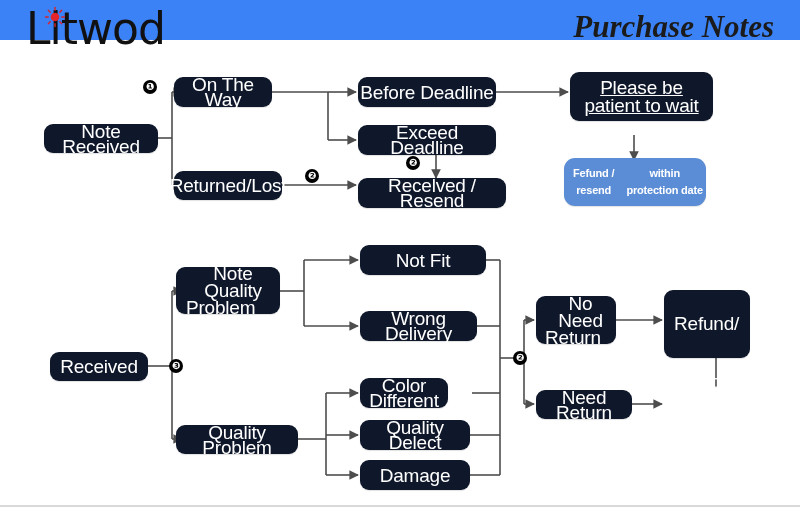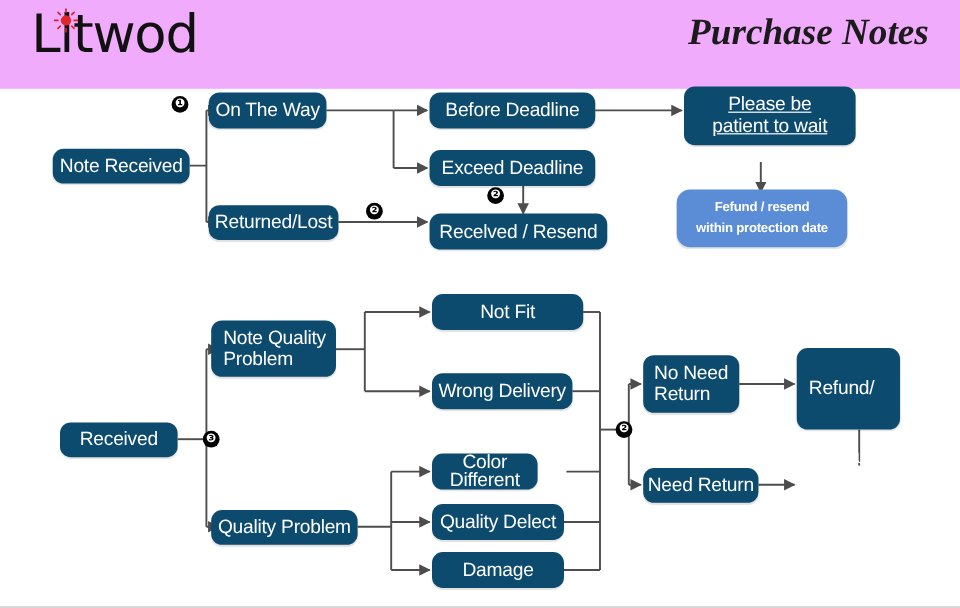--- a/index.html
+++ b/index.html
@@ -3,22 +3,22 @@
 <meta charset="utf-8">
 <style>
   html,body{margin:0;padding:0;background:#fff;}
   body{font-family:"Liberation Sans",sans-serif;}
   #page{
     position:relative;width:800px;height:507px;background:#ffffff;overflow:hidden;
     border-bottom:2px solid #d9d9d9;box-sizing:border-box;
   }
   
   #header{
-    position:absolute;left:0;top:0;width:800px;height:74px;
-    background:#f0abfc;
+    position:absolute;left:0;top:0;width:800px;height:40px;
+    background:#3b82f6;
   }
   #logo{
     position:absolute;left:26px;top:2px;height:54px;
     display:flex;align-items:center;
   }
   #logo-text{
     font-family:"DejaVu Sans",sans-serif;
     font-size:44px;line-height:44px;color:#111;letter-spacing:-1px;
     font-weight:400;
   }
@@ -30,26 +30,26 @@
     font-family:"Liberation Serif",serif;
     font-style:italic;font-weight:700;font-size:31px;color:#1b1b1b;
     white-space:nowrap;
   }
   
   #canvas{position:absolute;left:0;top:58px;width:800px;height:449px;}
   svg#flow{position:absolute;left:0;top:0;width:800px;height:449px;}
 
   .node{
     position:absolute;box-sizing:border-box;
-    background:#0c4a6e;border-radius:9px;
+    background:#0f172a;border-radius:9px;
     color:#ffffff;
     display:flex;align-items:center;justify-content:center;
     text-align:center;
     font-family:"Liberation Sans",sans-serif;
-    font-size:16px;line-height:15px;
+    font-size:19px;line-height:15px;
     letter-spacing:-0.2px;
     box-shadow:0 1px 1px rgba(0,0,0,.12);
   }
   .node.soft{
     background:#5b8dd6;font-weight:700;font-size:11px;line-height:17px;
     border-radius:11px;
   }
   .marker{
     position:absolute;width:14px;height:14px;border-radius:50%;
     background:#000;color:#fff;
@@ -168,21 +168,21 @@
 
     <div class="node" style="left:358px;top:120px;width:148px;height:30px;">
       <span>Recelved / Resend</span>
     </div>
 
     <div class="node" style="left:570px;top:14px;width:143px;height:49px;flex-direction:column;line-height:18px;text-decoration:underline;">
       <span>Please be</span>
       <span>patient to wait</span>
     </div>
 
-    <div class="node soft" style="left:564px;top:100px;width:142px;height:48px;flex-direction:column;">
+    <div class="node soft" style="left:564px;top:100px;width:142px;height:48px;flex-direction:row;">
       <span>Fefund / resend</span>
       <span>within protection date</span>
     </div>
 
     <div class="marker" style="left:143px;top:22px;">❶</div>
     <div class="marker" style="left:305px;top:111px;">❷</div>
     <div class="marker" style="left:406px;top:98px;">❷</div>
 
     <div class="node" style="left:176px;top:209px;width:104px;height:47px;flex-direction:column;align-items:flex-start;padding-left:10px;line-height:17px;">
       <span>Note Quality</span>

